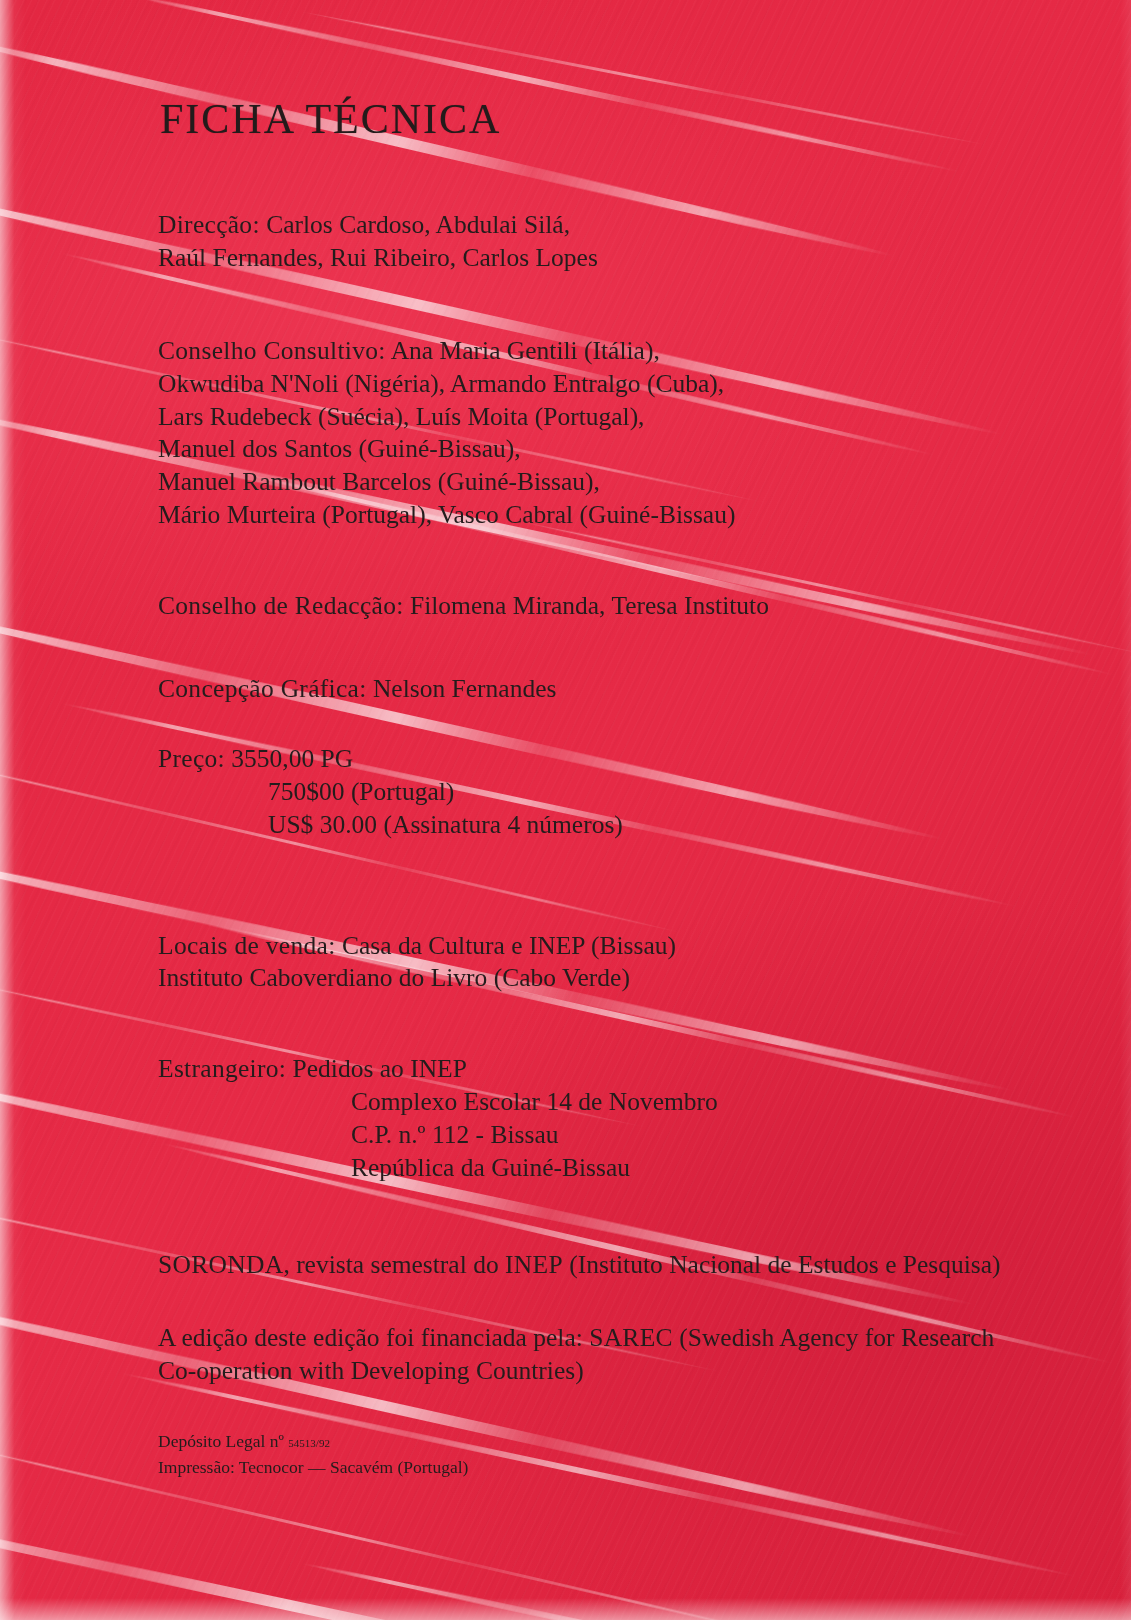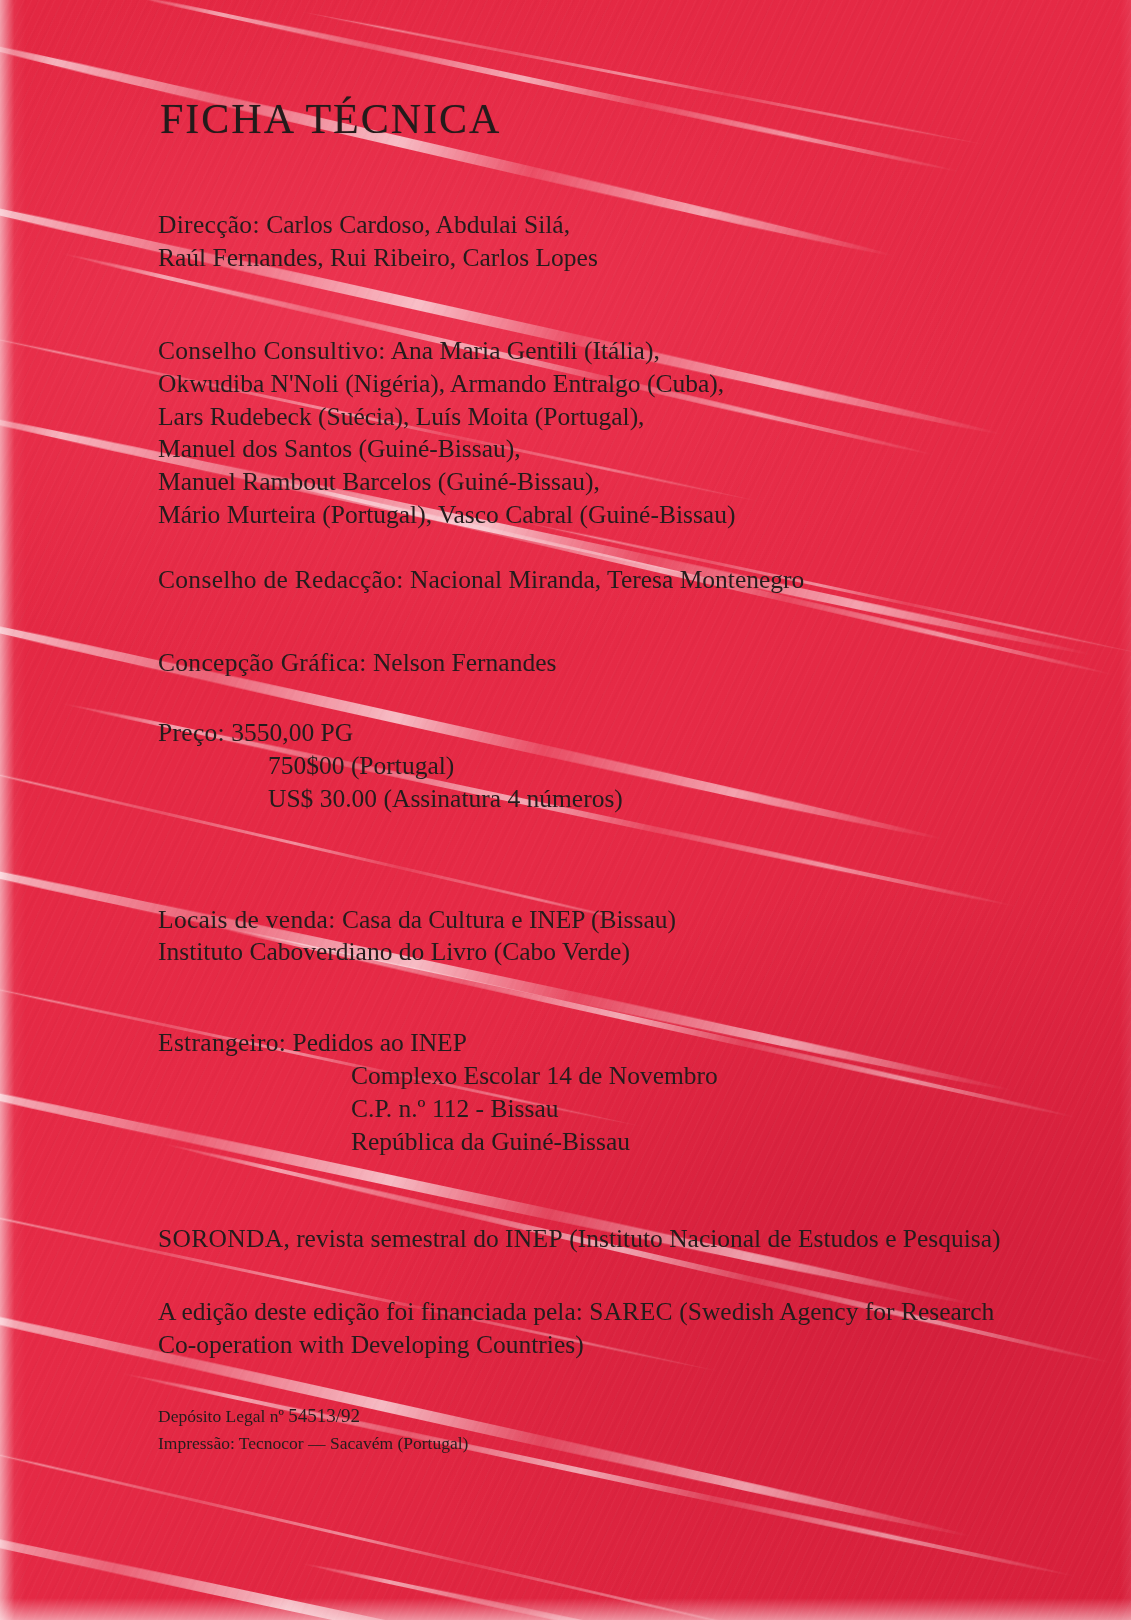--- a/index.html
+++ b/index.html
@@ -101,34 +101,34 @@
   }
   .ind {
     display: block;
     padding-left: 110px;
   }
   .ind2 {
     display: block;
     padding-left: 193px;
   }
   .b-direccao { margin-bottom: 60px; }
-  .b-consultivo { margin-bottom: 32px; }
+  .b-consultivo { margin-bottom: 58px; }
   .b-redaccao { margin-bottom: 50px; }
   .b-grafica { margin-bottom: 37px; }
   .b-preco { margin-bottom: 88px; }
   .b-locais { margin-bottom: 58px; }
   .b-estrangeiro { margin-bottom: 64px; }
   .b-soronda { margin-bottom: 40px; }
   .b-financ { margin-bottom: 40px; }
   .small {
     font-size: 17.5px;
     line-height: 1.5;
     color: #241c1c;
   }
-  .small .tiny { font-size: 19px; }
+  .small .tiny { font-size: 11px; }
 </style>
 </head>
 <body>
 
 <div class="page">
 
   <div class="streaks">
     <div class="streak fat" style="left:-60px;  top:30px;  width:980px;  transform:rotate(13deg);"></div>
     <div class="streak med" style="left:120px;  top:-10px; width:860px;  transform:rotate(12deg);"></div>
     <div class="streak thin" style="left:300px;  top:10px;  width:700px;  transform:rotate(11deg);"></div>
@@ -171,21 +171,21 @@
     <div class="block b-consultivo">
       <span class="lbl">Conselho Consultivo:</span><span>  Ana Maria Gentili (Itália),</span><br>
       <span>Okwudiba N'Noli (Nigéria), Armando Entralgo (Cuba),</span><br>
       <span>Lars Rudebeck (Suécia), Luís Moita (Portugal),</span><br>
       <span>Manuel dos Santos (Guiné-Bissau),</span><br>
       <span>Manuel Rambout Barcelos (Guiné-Bissau),</span><br>
       <span>Mário Murteira (Portugal), Vasco Cabral (Guiné-Bissau)</span>
     </div>
 
     <div class="block b-redaccao">
-      <span class="lbl">Conselho de Redacção:</span><span>  Nacional Miranda, Teresa Montenegro</span>
+      <span class="lbl">Conselho de Redacção:</span><span>  Filomena Miranda, Teresa Instituto</span>
     </div>
 
     <div class="block b-grafica">
       <span class="lbl">Concepção Gráfica:</span><span>  Nelson Fernandes</span>
     </div>
 
     <div class="block b-preco">
       <span class="lbl">Preço:</span><span>  3550,00 PG</span>
       <span class="ind">750$00 (Portugal)</span>
       <span class="ind">US$ 30.00 (Assinatura 4 números)</span>

